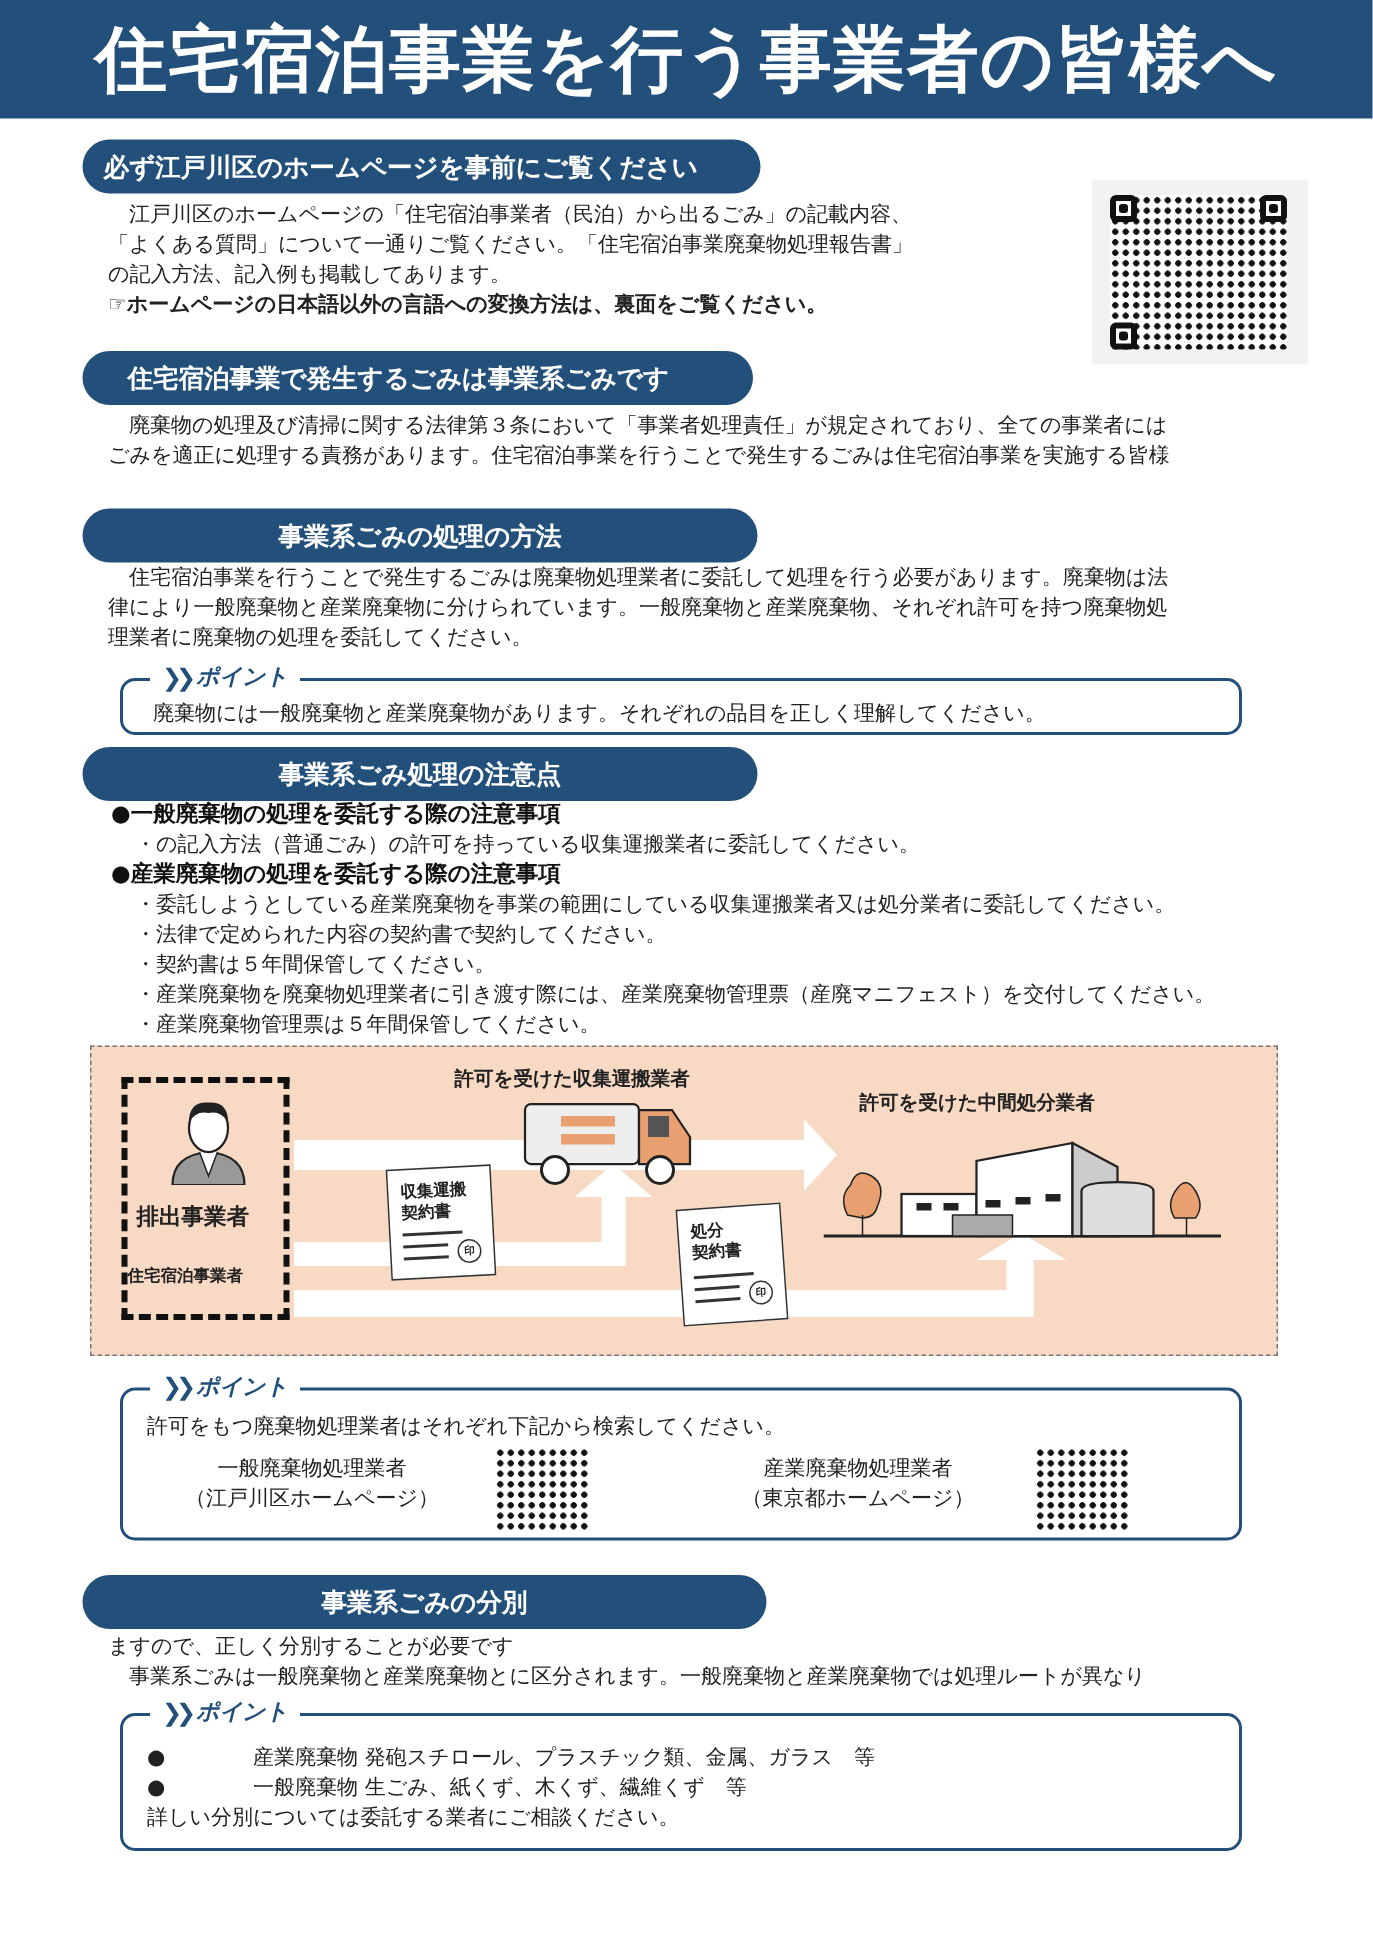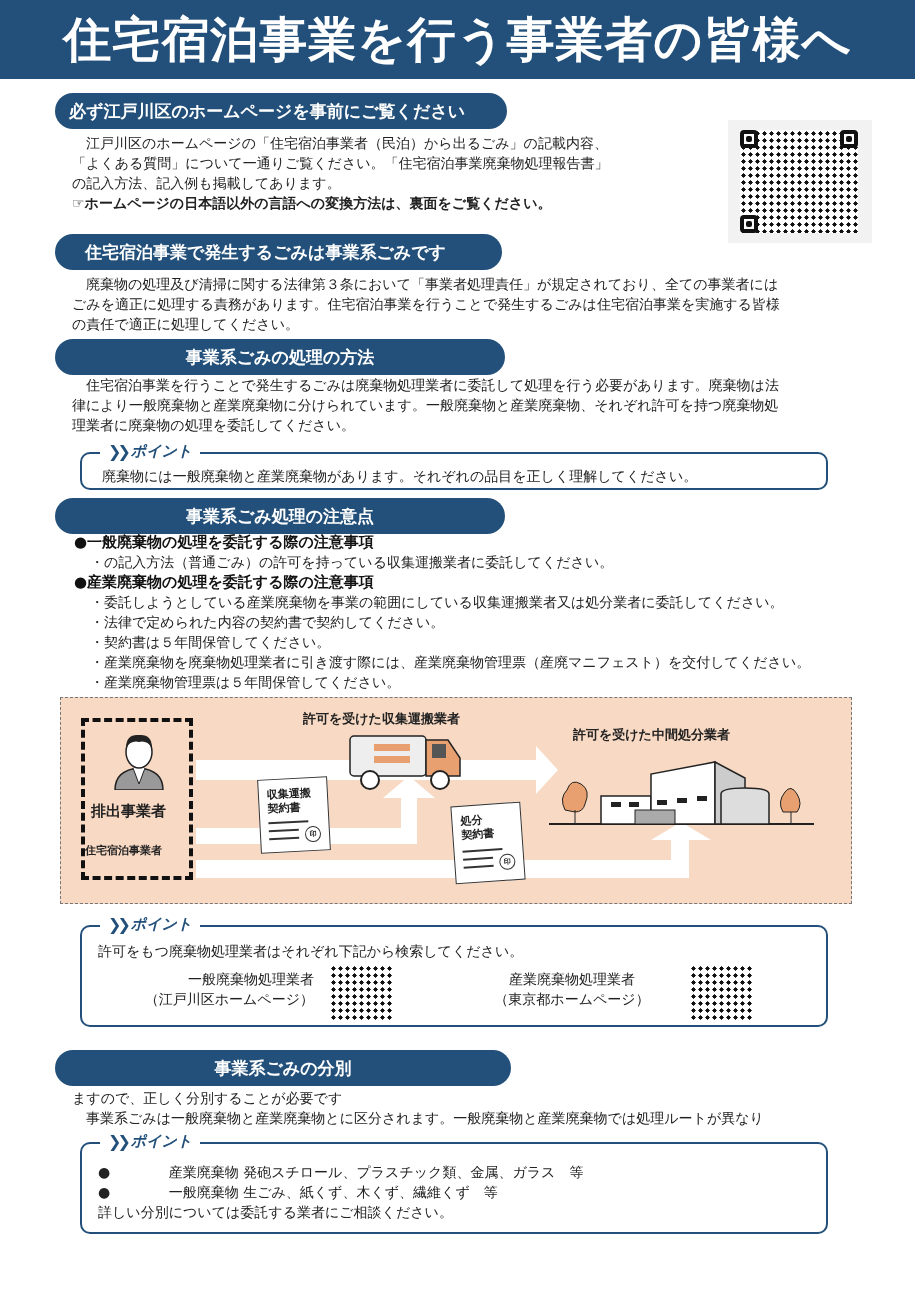--- a/index.html
+++ b/index.html
@@ -64,21 +64,20 @@
   <div class="qr-finder" style="left:112px; top:10px;"></div>
   <div class="qr-finder" style="left:12px; top:95px;"></div>
 </div>
 
 <div class="pill left" style="left:55px; top:234px; width:447px; padding-left:30px;">
   <span>住宅宿泊事業で発生するごみは事業系ごみです</span>
 </div>
 <div class="para" style="left:72px; top:274px; width:790px;">
   <div><span class="indent"></span><span>廃棄物の処理及び清掃に関する法律第３条において「事業者処理責任」が規定されており、全ての事業者には</span></div>
   <div>ごみを適正に処理する責務があります。住宅宿泊事業を行うことで発生するごみは住宅宿泊事業を実施する皆様</div>
-  <div>の責任で適正に処理してください。</div>
 </div>
 
 <div class="pill center" style="left:55px; top:339px; width:450px;">
   <span>事業系ごみの処理の方法</span>
 </div>
 <div class="para" style="left:72px; top:375px; width:790px;">
   <div><span class="indent"></span><span>住宅宿泊事業を行うことで発生するごみは廃棄物処理業者に委託して処理を行う必要があります。廃棄物は法</span></div>
   <div>律により一般廃棄物と産業廃棄物に分けられています。一般廃棄物と産業廃棄物、それぞれ許可を持つ廃棄物処</div>
   <div>理業者に廃棄物の処理を委託してください。</div>
 </div>
@@ -176,21 +175,21 @@
     <path d="M242 70 L242 58 M234 58 Q228 48 236 38 Q242 30 248 40 Q254 50 248 58 Z" fill="#e8a070" stroke="#222" stroke-width="1"></path>
   </svg>
 </div>
 
 <div class="point-box" style="left:80px; top:925px; width:748px; height:102px;">
   <div class="point-label">
     <span class="chev">❯❯</span>
     <span>ポイント</span>
   </div>
   <div class="point-text" style="left:16px; top:14px;">許可をもつ廃棄物処理業者はそれぞれ下記から検索してください。</div>
-  <div class="point-text" style="left:52px; top:42px; text-align:right; width:180px;">
+  <div class="point-text" style="left:36px; top:42px; text-align:center; width:180px;">
     <div>一般廃棄物処理業者</div>
     <div>（江戸川区ホームページ）</div>
   </div>
   <div class="qr" style="left:248px; top:38px; width:62px; height:56px;"></div>
   <div class="point-text" style="left:400px; top:42px; text-align:center; width:180px;">
     <div>産業廃棄物処理業者</div>
     <div>（東京都ホームページ）</div>
   </div>
   <div class="qr" style="left:608px; top:38px; width:62px; height:56px;"></div>
 </div>

